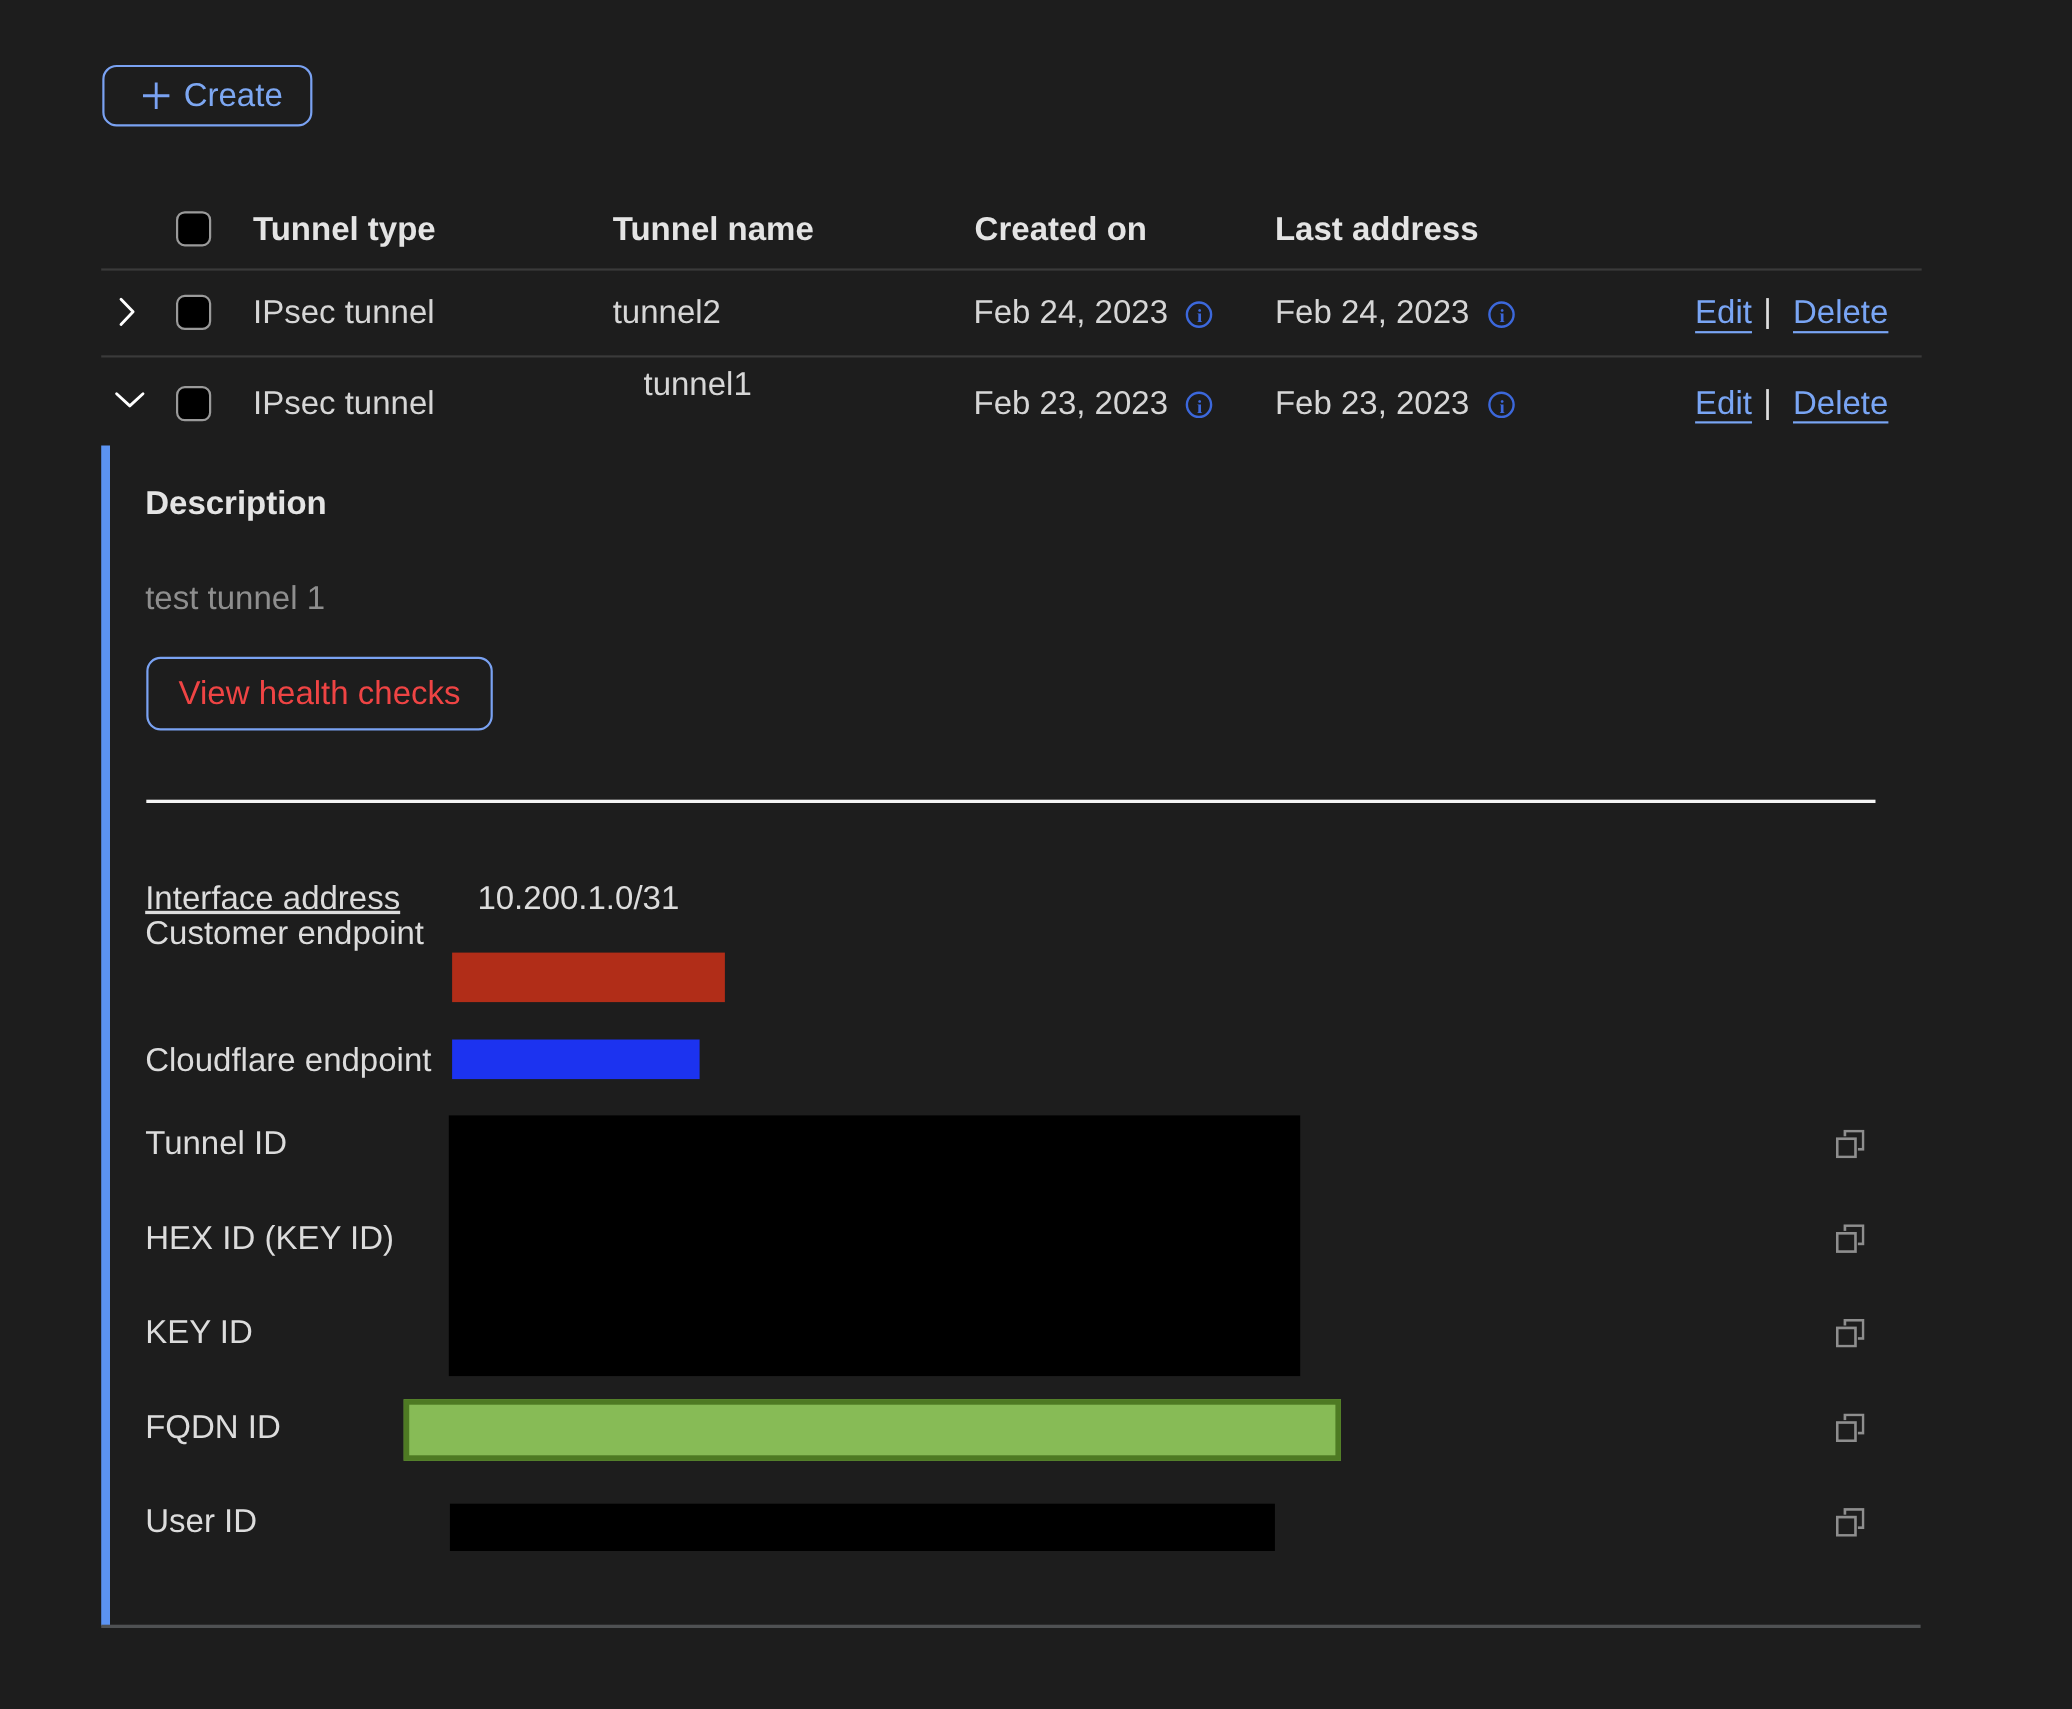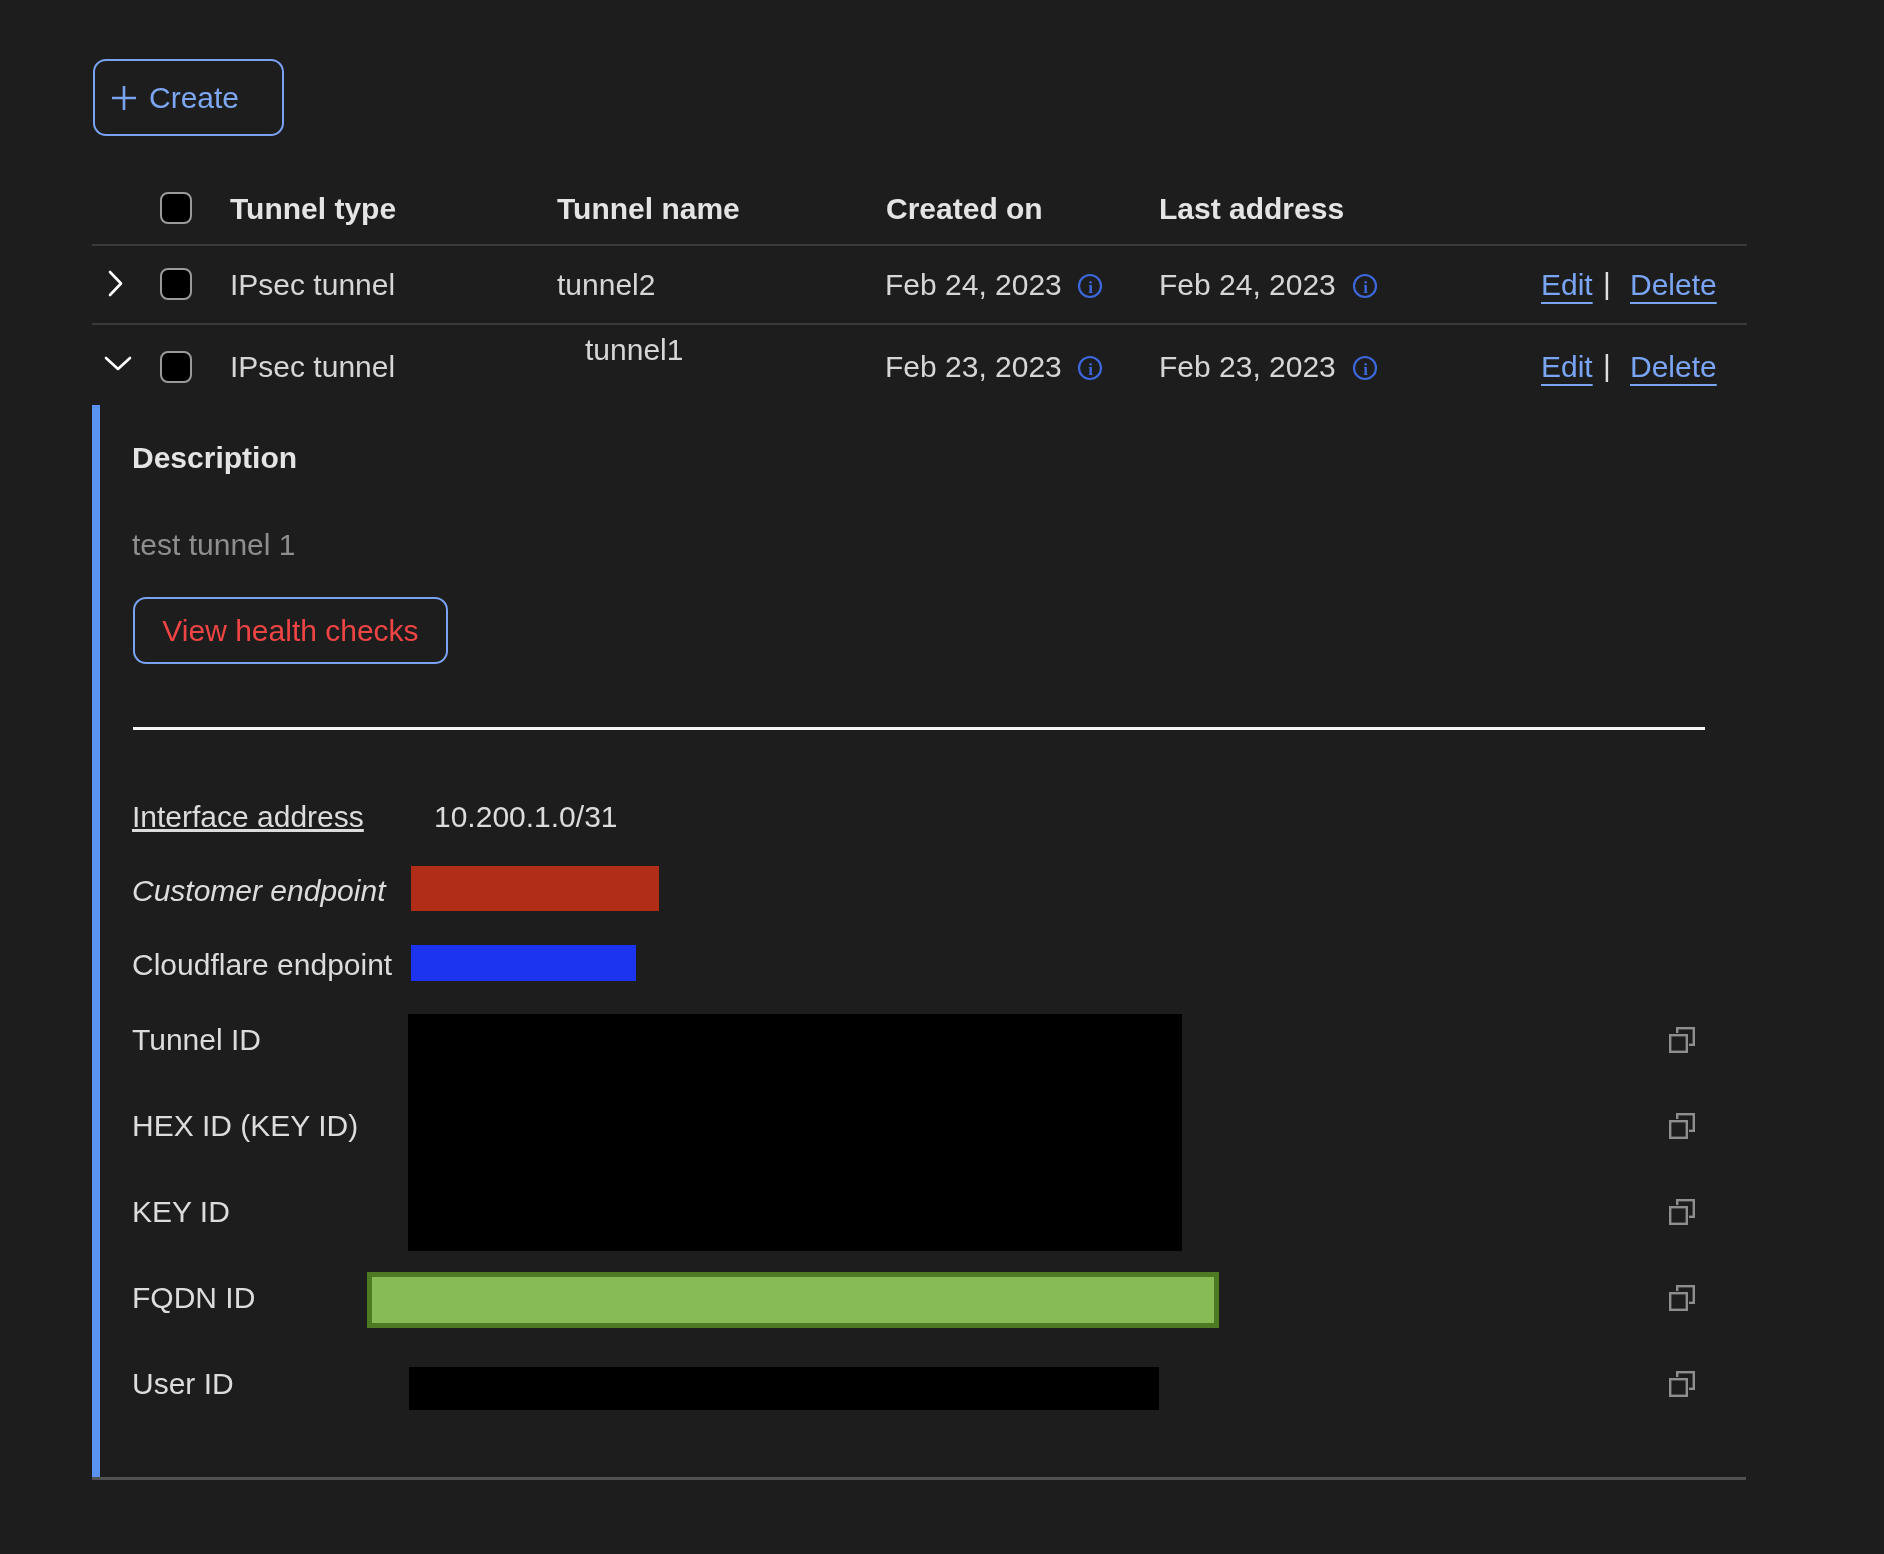--- a/index.html
+++ b/index.html
@@ -9,21 +9,21 @@
   .t { position:absolute; font-size:30px; line-height:36px; color:#d6d6d6; white-space:nowrap; }
   .hdr { font-weight:bold; color:#e4e4e4; }
   .lbl { color:#dcdcdc; }
   .link { color:#79a5f4; text-decoration:underline; text-underline-offset:7px; text-decoration-thickness:2px; }
   .cb { position:absolute; width:32px; height:32px; border:2px solid #9a9a9a; border-radius:8px; background:#000; }
   .divline { position:absolute; background:#3a3a3a; height:2px; }
 </style>
 </head>
 <body>
 
-<div class="abs" style="left:93px; top:59px; width:191px; height:77px; border:2px solid #7aa2f2; border-radius:13px; display:flex; align-items:center; padding-left:15px;">
+<div class="abs" style="left:93px; top:59px; width:191px; height:56px; border:2px solid #7aa2f2; border-radius:13px; display:flex; align-items:center; padding-left:33px;">
   <svg width="28" height="28" viewBox="0 0 28 28" style="margin-right:11px;">
     <path d="M14 2 V26 M2 14 H26" stroke="#7aa2f2" stroke-width="2.6" fill="none"></path>
   </svg>
   <span style="font-size:30px; color:#7da7f2;">Create</span>
 </div>
 
 <div class="cb" style="left:160px; top:192px;"></div>
 <div class="t hdr" style="left:230px; top:191px;">Tunnel type</div>
 <div class="t hdr" style="left:557px; top:191px;">Tunnel name</div>
 <div class="t hdr" style="left:886px; top:191px;">Created on</div>
@@ -78,21 +78,21 @@
 
 <div class="abs" style="left:133px; top:597px; width:315px; height:67px; border:2px solid #7aa2f2; border-radius:13px; display:flex; align-items:center; justify-content:center;">
   <span style="font-size:30px; color:#ef4444;">View health checks</span>
 </div>
 
 <div class="abs" style="left:133px; top:727px; width:1572px; height:3px; background:#f4f4f4;"></div>
 
 <div class="t lbl" style="left:132px; top:799px;text-decoration:underline;">Interface address</div>
 <div class="t lbl" style="left:434px; top:799px;">10.200.1.0/31</div>
 
-<div class="t lbl" style="left:132px; top:873px;font-style:italic;">Customer endpoint</div>
+<div class="t lbl" style="left:132px; top:831px;">Customer endpoint</div>
 <div class="abs" style="left:411px; top:866px; width:248px; height:45px; background:#b12d18;"></div>
 
 <div class="t lbl" style="left:132px; top:947px;">Cloudflare endpoint</div>
 <div class="abs" style="left:411px; top:945px; width:225px; height:36px; background:#1c33f0;"></div>
 
 <div class="t lbl" style="left:132px; top:1022px;">Tunnel ID</div>
 <div class="abs" style="left:408px; top:1014px; width:774px; height:237px; background:#000;"></div>
 <div class="t lbl" style="left:132px; top:1108px;">HEX ID (KEY ID)</div>
 <div class="t lbl" style="left:132px; top:1194px;">KEY ID</div>
 

